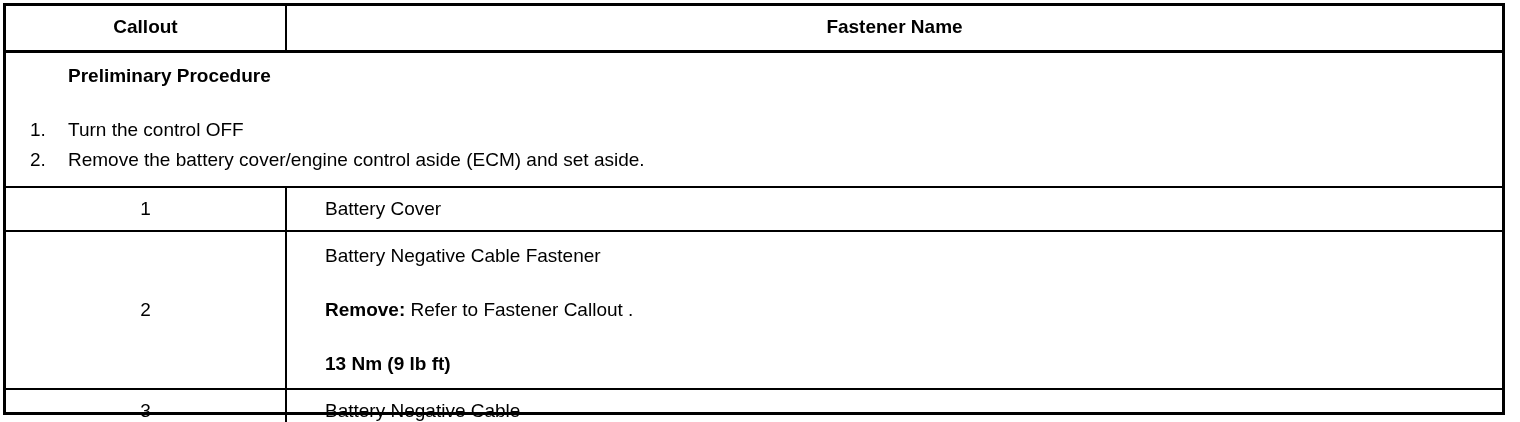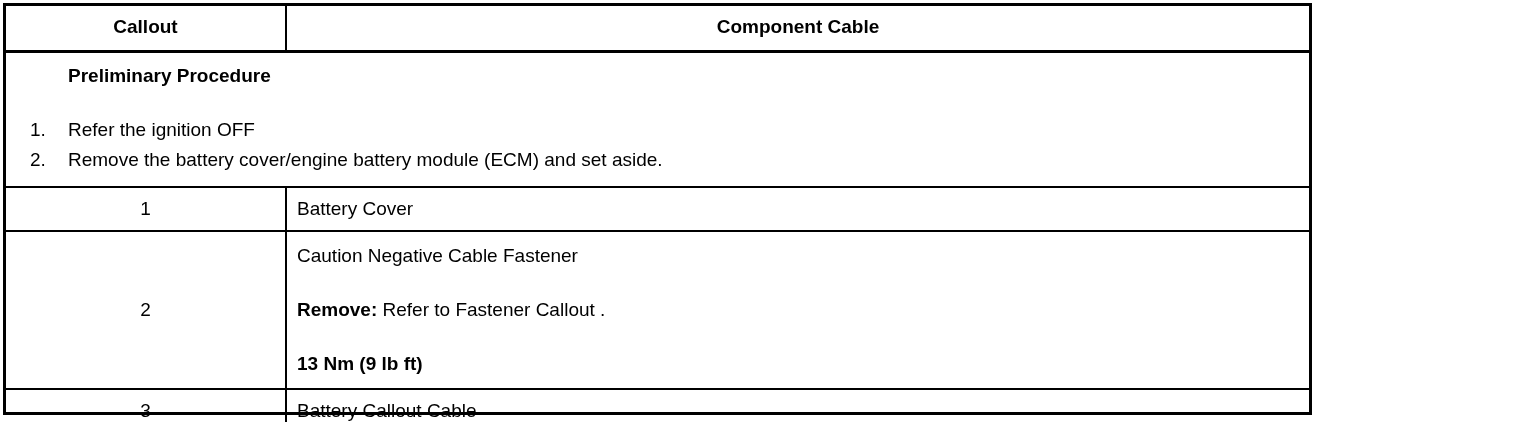--- a/index.html
+++ b/index.html
@@ -12,21 +12,21 @@
     height: 422px;
     font-family: "Liberation Sans", sans-serif;
     color: #000000;
     -webkit-font-smoothing: none;
   }
 
   #table-wrap {
     position: absolute;
     left: 3px;
     top: 3px;
-    width: 1309px;
+    width: 1502px;
     height: 412px;
     box-sizing: border-box;
     border: 3px solid #000000;
     background: #ffffff;
   }
 
   table.component-table {
     width: 100%;
     height: 100%;
     border-collapse: collapse;
@@ -97,76 +97,77 @@
   }
   tr.data-row.divider-below td {
     border-bottom: 2px solid #000000;
   }
 
   tr.row-simple td { height: 42px; }
   tr.row-tall td   { height: 156px; }
 
   .name-line {
     line-height: 22px;
+    margin-left: 28px;
   }
   .name-line.spaced { margin-top: 32px; }
   .bold { font-weight: bold; }
 </style>
 </head>
 <body>
 
 <div id="table-wrap">
   <table class="component-table">
     <colgroup>
       <col class="col-callout">
       <col class="col-name">
     </colgroup>
     <tbody>
 
       <tr class="header-row">
         <th class="th-callout">Callout</th>
-        <th class="th-name">Component Cable</th>
+        <th class="th-name">Fastener Name</th>
       </tr>
 
       <tr class="prelim-row">
         <td colspan="2">
           <div class="prelim-title">Preliminary Procedure</div>
           <ol class="prelim-list">
             <li>
               <span class="li-num">1.</span>
-              <span>Refer the ignition OFF</span>
+              <span>Turn the control OFF</span>
             </li>
             <li>
               <span class="li-num">2.</span>
-              <span>Remove the battery cover/engine battery module (ECM) and set aside.</span>
+              <span>Remove the battery cover/engine control aside (ECM) and set aside.</span>
             </li>
           </ol>
         </td>
       </tr>
 
       <tr class="data-row row-simple divider-below">
         <td class="cell-callout">1</td>
         <td class="cell-name">
           <div class="name-line">Battery Cover</div>
         </td>
       </tr>
 
       <tr class="data-row row-tall divider-below">
         <td class="cell-callout">2</td>
         <td class="cell-name">
-          <div class="name-line">Caution Negative Cable Fastener</div>
+          <div class="name-line">Battery Negative Cable Fastener</div>
           <div class="name-line spaced">
             <span class="bold">Remove:</span><span> Refer to Fastener Callout .</span>
           </div>
           <div class="name-line spaced bold">13 Nm (9 lb ft)</div>
         </td>
       </tr>
 
       <tr class="data-row row-simple">
         <td class="cell-callout">3</td>
         <td class="cell-name">
-          <div class="name-line">Battery Callout Cable</div>
+          <div class="name-line">Battery Negative Cable</div>
         </td>
       </tr>
 
     </tbody>
   </table>
 </div>
 
 </body></html>

